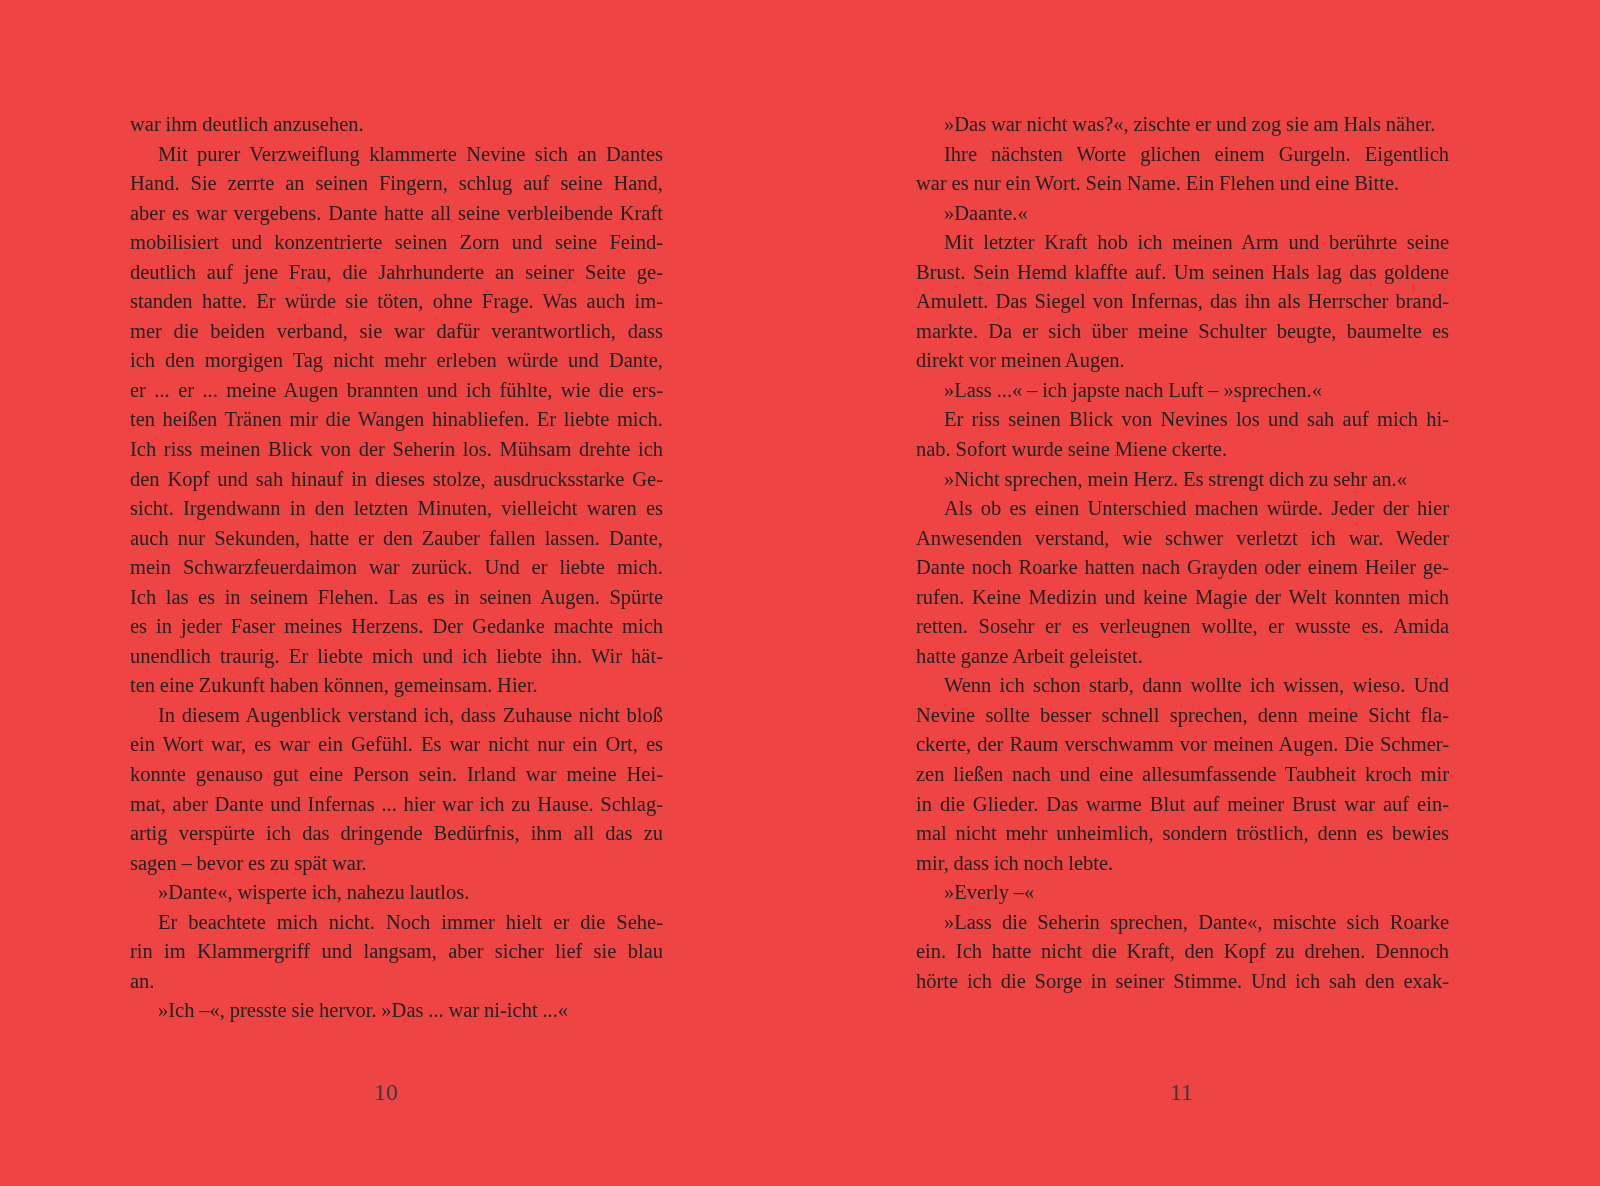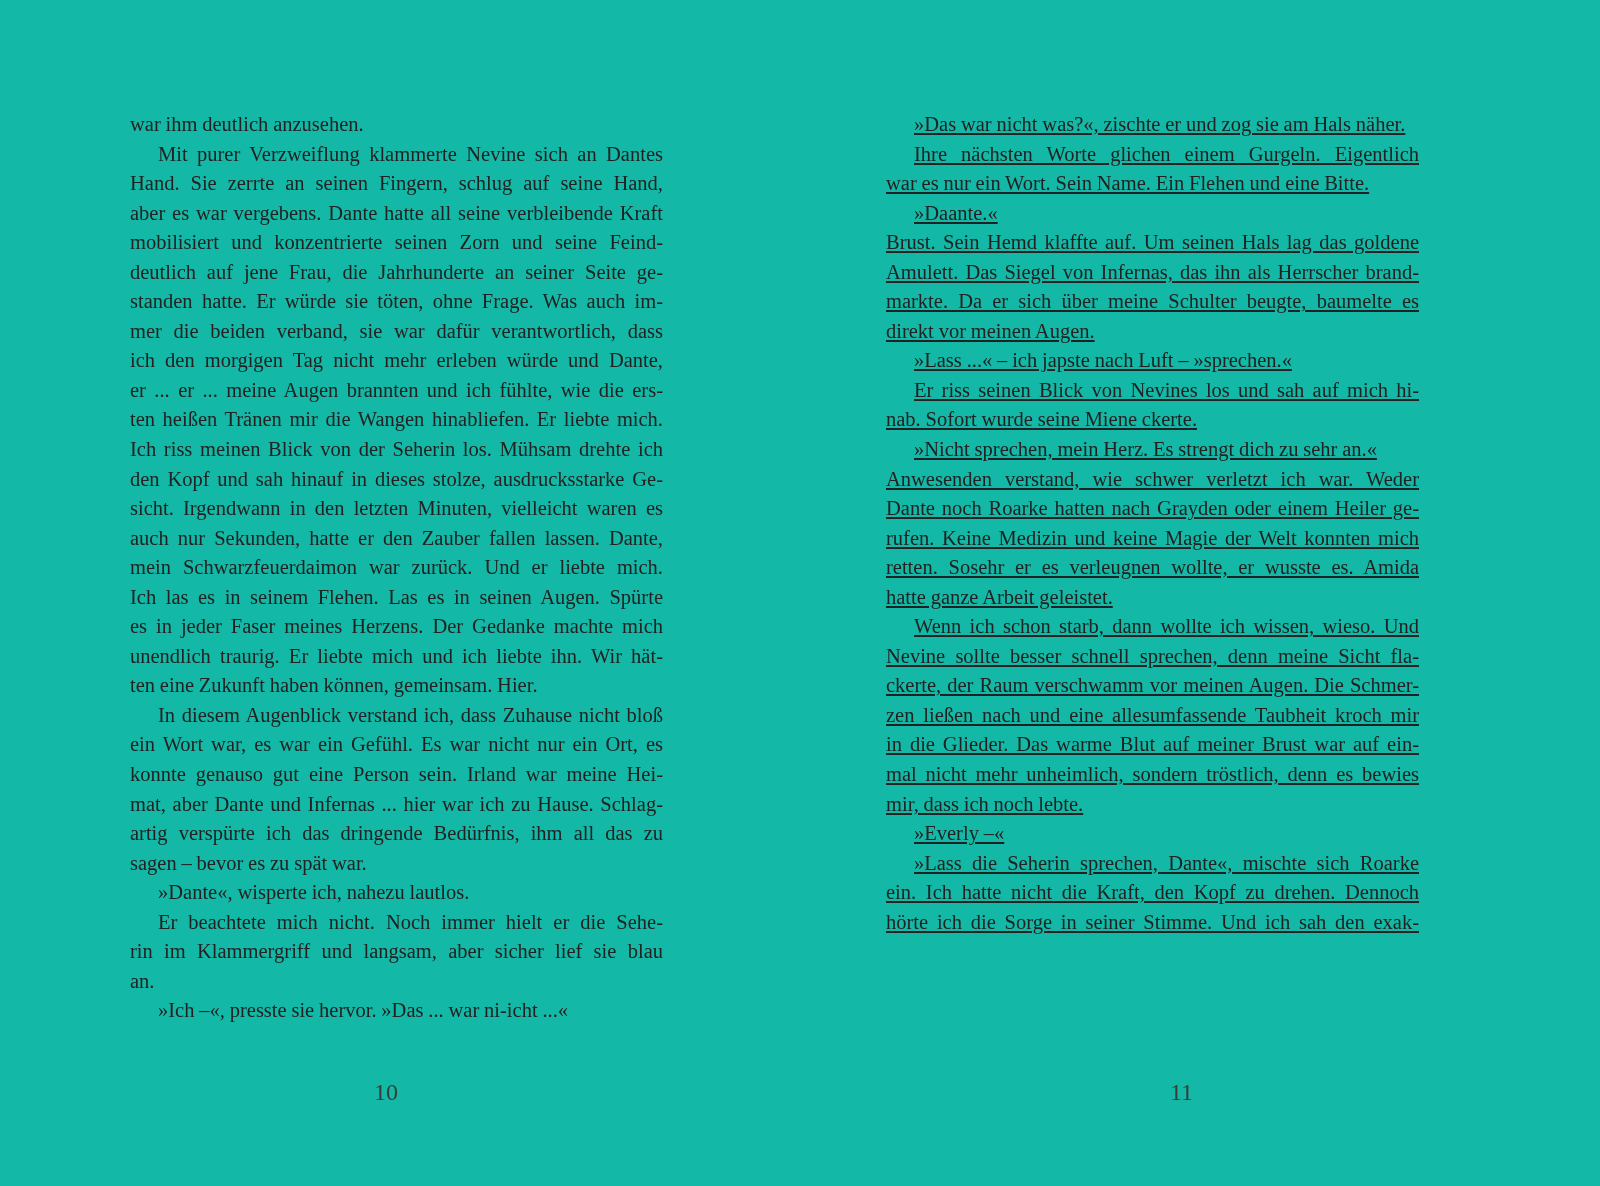--- a/index.html
+++ b/index.html
@@ -10,33 +10,33 @@
     width: 1600px;
     height: 1186px;
     background: #ffffff;
     position: relative;
     overflow: hidden;
     font-family: "Liberation Serif", "DejaVu Serif", serif;
   }
   .spread {
     position: absolute;
     inset: 0;
-    background: #14b8a6;
+    background: #ef4444;
   }
   .textcol {
     position: absolute;
     top: 110px;
     width: 533px;
     font-size: 20.5px;
     line-height: 29.55px;
     color: #222222;
     word-spacing: -0.3px;
   }
   .col-left  { left: 130px; }
-  .col-right { left: 886px; text-decoration: underline; }
+  .col-right { left: 916px; }
   .line {
     height: 29.55px;
     overflow: hidden;
     text-align: justify;
     text-align-last: justify;
   }
   .line.end {
     text-align-last: left;
   }
   .line.ind {
@@ -91,28 +91,30 @@
       <div class="line">rin im Klammergriff und langsam, aber sicher lief sie blau</div>
       <div class="line end">an.</div>
       <div class="line ind end">»Ich –«, presste sie hervor. »Das ... war ni-icht ...«</div>
     </div>
 
   <div class="textcol col-right">
       <div class="line ind end">»Das war nicht was?«, zischte er und zog sie am Hals näher.</div>
       <div class="line ind">Ihre nächsten Worte glichen einem Gurgeln. Eigentlich</div>
       <div class="line end">war es nur ein Wort. Sein Name. Ein Flehen und eine Bitte.</div>
       <div class="line ind end">»Daante.«</div>
+      <div class="line ind">Mit letzter Kraft hob ich meinen Arm und berührte seine</div>
       <div class="line">Brust. Sein Hemd klaffte auf. Um seinen Hals lag das goldene</div>
       <div class="line">Amulett. Das Siegel von Infernas, das ihn als Herrscher brand-</div>
       <div class="line">markte. Da er sich über meine Schulter beugte, baumelte es</div>
       <div class="line end">direkt vor meinen Augen.</div>
       <div class="line ind end">»Lass ...« – ich japste nach Luft – »sprechen.«</div>
       <div class="line ind">Er riss seinen Blick von Nevines los und sah auf mich hi-</div>
       <div class="line end">nab. Sofort wurde seine Miene ckerte.</div>
       <div class="line ind end">»Nicht sprechen, mein Herz. Es strengt dich zu sehr an.«</div>
+      <div class="line ind">Als ob es einen Unterschied machen würde. Jeder der hier</div>
       <div class="line">Anwesenden verstand, wie schwer verletzt ich war. Weder</div>
       <div class="line">Dante noch Roarke hatten nach Grayden oder einem Heiler ge-</div>
       <div class="line">rufen. Keine Medizin und keine Magie der Welt konnten mich</div>
       <div class="line">retten. Sosehr er es verleugnen wollte, er wusste es. Amida</div>
       <div class="line end">hatte ganze Arbeit geleistet.</div>
       <div class="line ind">Wenn ich schon starb, dann wollte ich wissen, wieso. Und</div>
       <div class="line">Nevine sollte besser schnell sprechen, denn meine Sicht fla-</div>
       <div class="line">ckerte, der Raum verschwamm vor meinen Augen. Die Schmer-</div>
       <div class="line">zen ließen nach und eine allesumfassende Taubheit kroch mir</div>
       <div class="line">in die Glieder. Das warme Blut auf meiner Brust war auf ein-</div>

